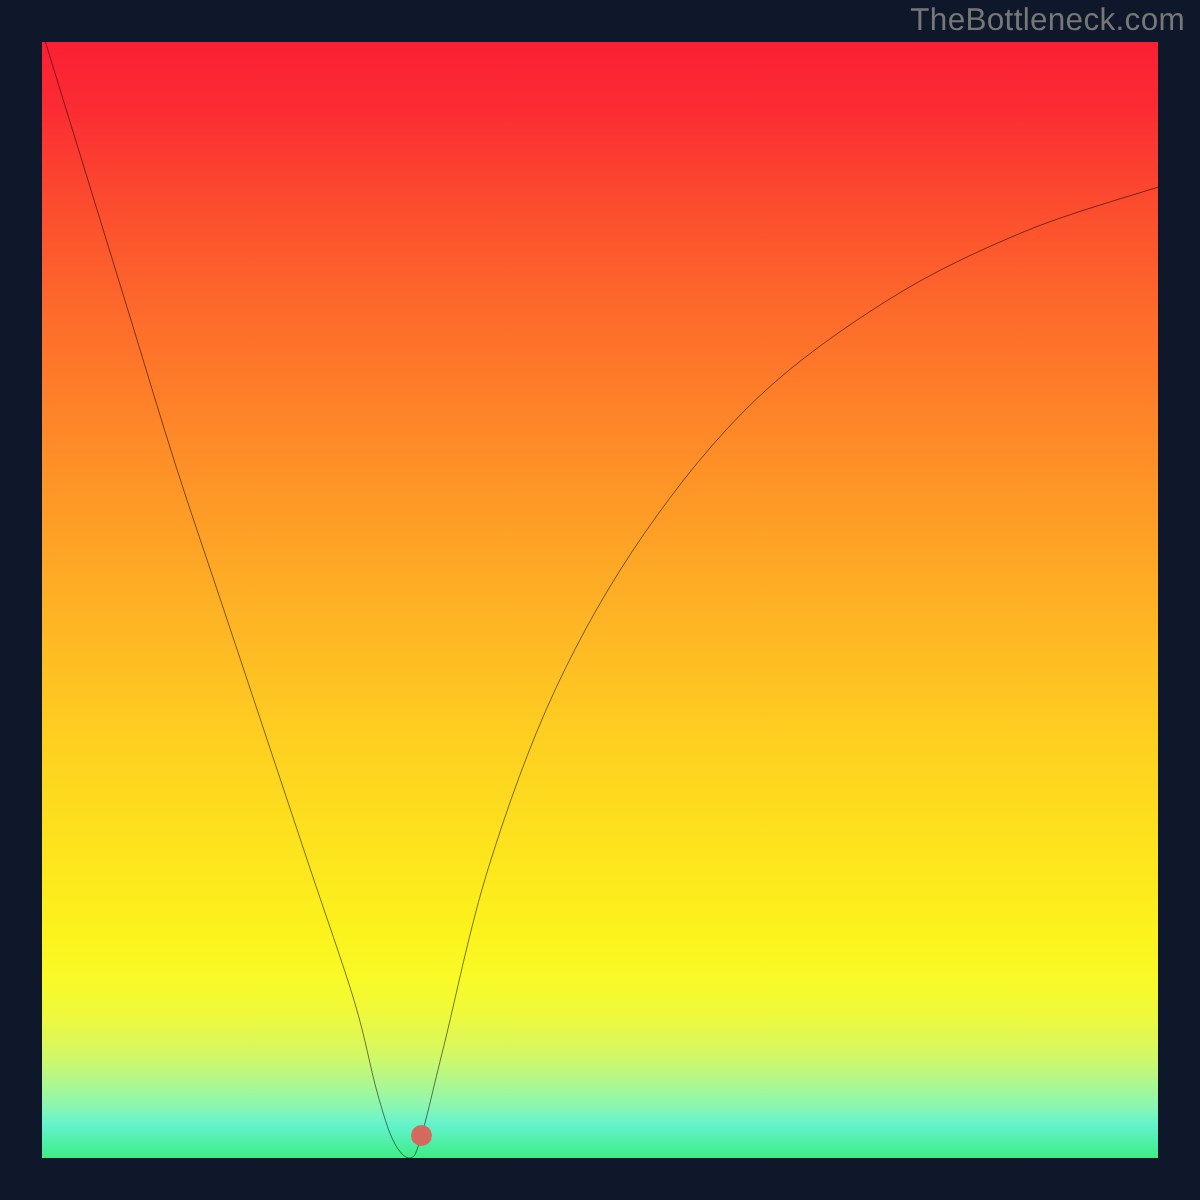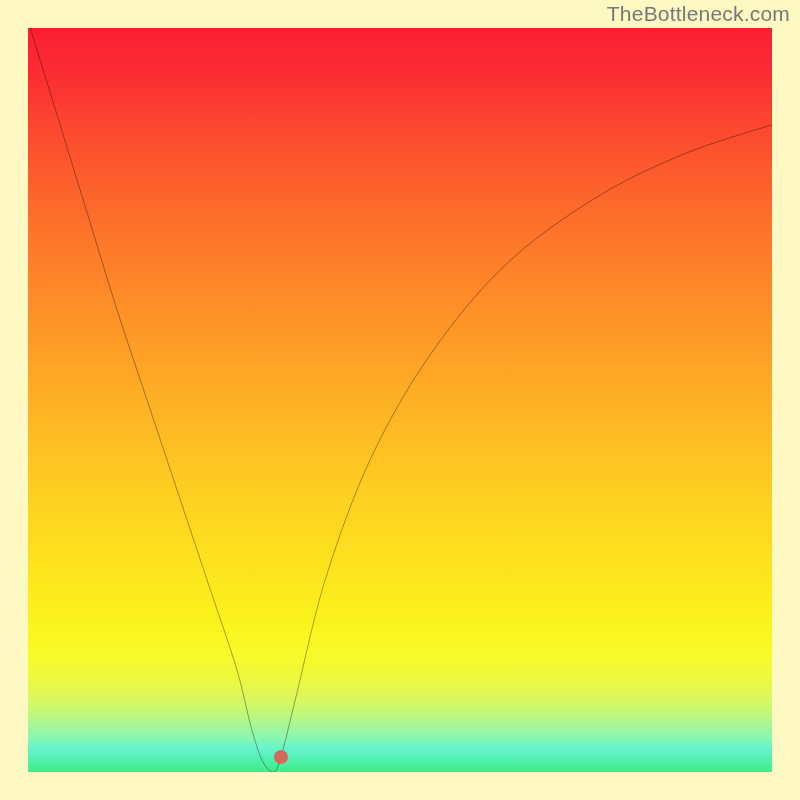--- a/index.html
+++ b/index.html
@@ -8,21 +8,21 @@
     width: 800px;
     height: 800px;
     background: #000;
     font-family: Arial, Helvetica, sans-serif;
     overflow: hidden;
   }
   .frame {
     position: relative;
     width: 800px;
     height: 800px;
-    background: #fef9c3;
+    background: #0f172a;
   }
   .watermark {
     position: absolute;
     top: 2px;
     right: 10px;
     color: #777;
     font-size: 21px;
     font-weight: 500;
     letter-spacing: 0.2px;
     z-index: 5;

